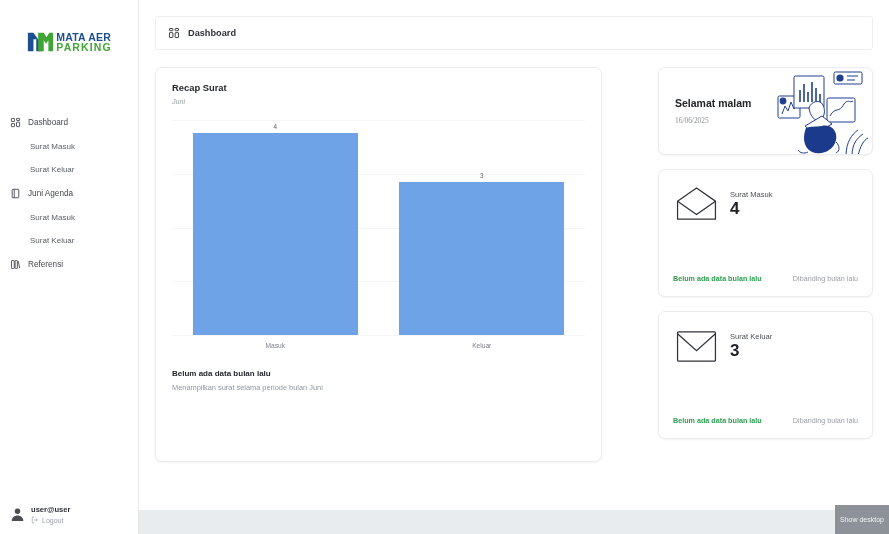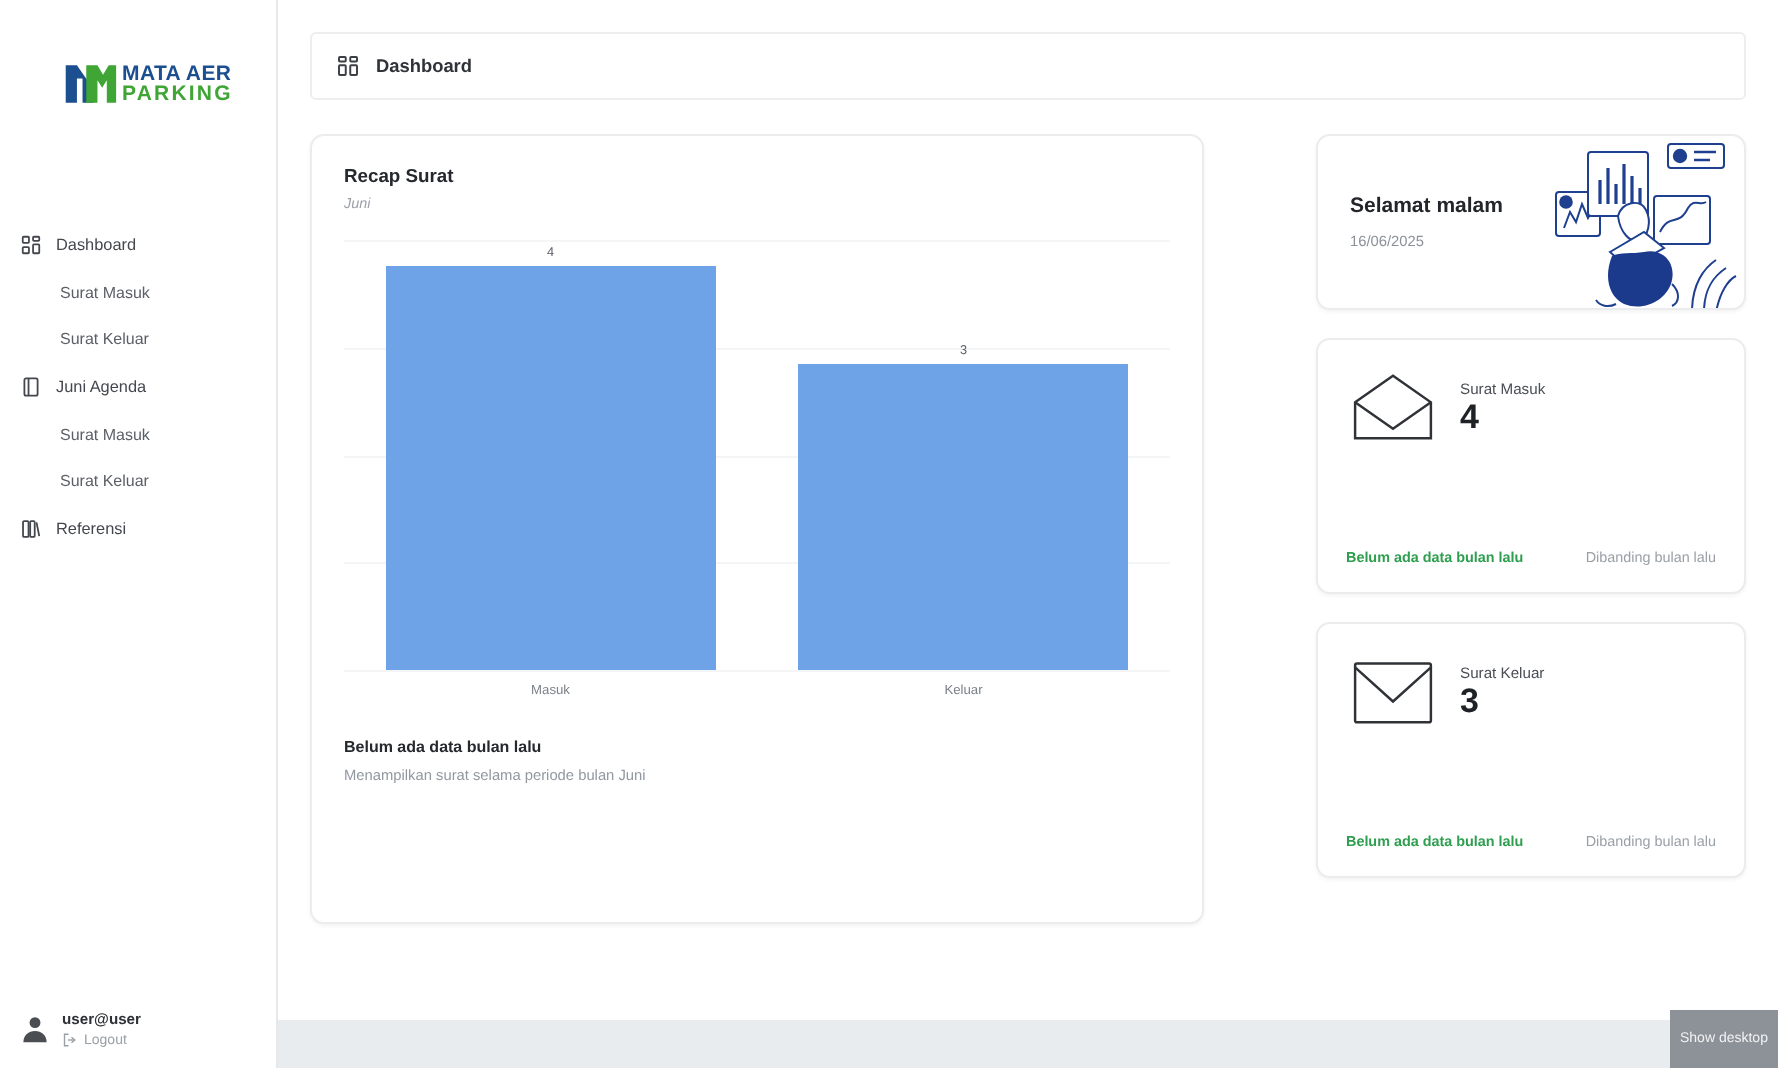--- a/index.html
+++ b/index.html
@@ -14,23 +14,22 @@
   
   .sidebar {
     width: 139px; height: 534px;
     background: #ffffff;
     border-right: 1px solid #e6e8eb;
     display: flex; flex-direction: column;
     flex: 0 0 139px;
     position: relative;
   }
   .logo-wrap {
-    height: 78px; display: flex; align-items: center; justify-content: flex-start;
+    height: 78px; display: flex; align-items: center; justify-content: center;
     padding-top: 6px;
-    margin-left: 31px;
   }
   .logo { display: flex; align-items: center; gap: 2px; }
   .logo-mark { width: 28px; height: 24px; display:block; }
   .logo-text { display: flex; flex-direction: column; line-height: 1.0; }
   .logo-l1 { font-size: 10.5px; font-weight: bold; color: #1c4f8f; letter-spacing: .2px; }
   .logo-l2 { font-size: 10.5px; font-weight: bold; color: #3fa535; letter-spacing: 1.1px; }
 
   .nav { margin-top: 32px; display: flex; flex-direction: column; }
   .nav-item {
     display: flex; align-items: center; gap: 7px;
@@ -101,21 +100,21 @@
   .chart-foot { margin-top: 20px; }
   .chart-foot-1 { font-size: 8px; font-weight: bold; color: #25282d; }
   .chart-foot-2 { font-size: 7.4px; color: #9198a0; margin-top: 5px; }
 
   
   .right-col { flex: 0 0 215px; display: flex; flex-direction: column; gap: 14px; margin-left: 48px; }
 
   .greet-card { height: 88px; padding: 0 0 0 16px; display:flex; align-items:center; overflow:hidden; position:relative; }
   .greet-text { z-index: 2; }
   .greet-title { font-size: 10.5px; font-weight: bold; color: #22252a; }
-  .greet-date { font-size: 7.4px; color: #8b9199; margin-top: 7px; }
+  .greet-date { font-size: 7.4px; color: #8b9199; margin-top: 7px; font-family: Liberation Serif, serif; }
   .greet-art { position: absolute; right: 2px; top: 0; width: 120px; height: 88px; }
 
   .stat-card { height: 128px; padding: 16px 14px 0 14px; display: flex; flex-direction: column; }
   .stat-top { display:flex; align-items: center; gap: 10px; }
   .env-ico { width: 47px; height: 36px; flex: 0 0 47px; }
   .stat-meta { display:flex; flex-direction: column; }
   .stat-label { font-size: 7.6px; color: #4a4e55; }
   .stat-value { font-size: 17px; font-weight: bold; color: #1e2126; margin-top: 1px; line-height: 1.05; }
   .stat-foot { margin-top: auto; margin-bottom: 13px; display:flex; justify-content: space-between; align-items:center; }
   .stat-foot-left { font-size: 7.2px; font-weight: bold; color: #2e9e4f; }

